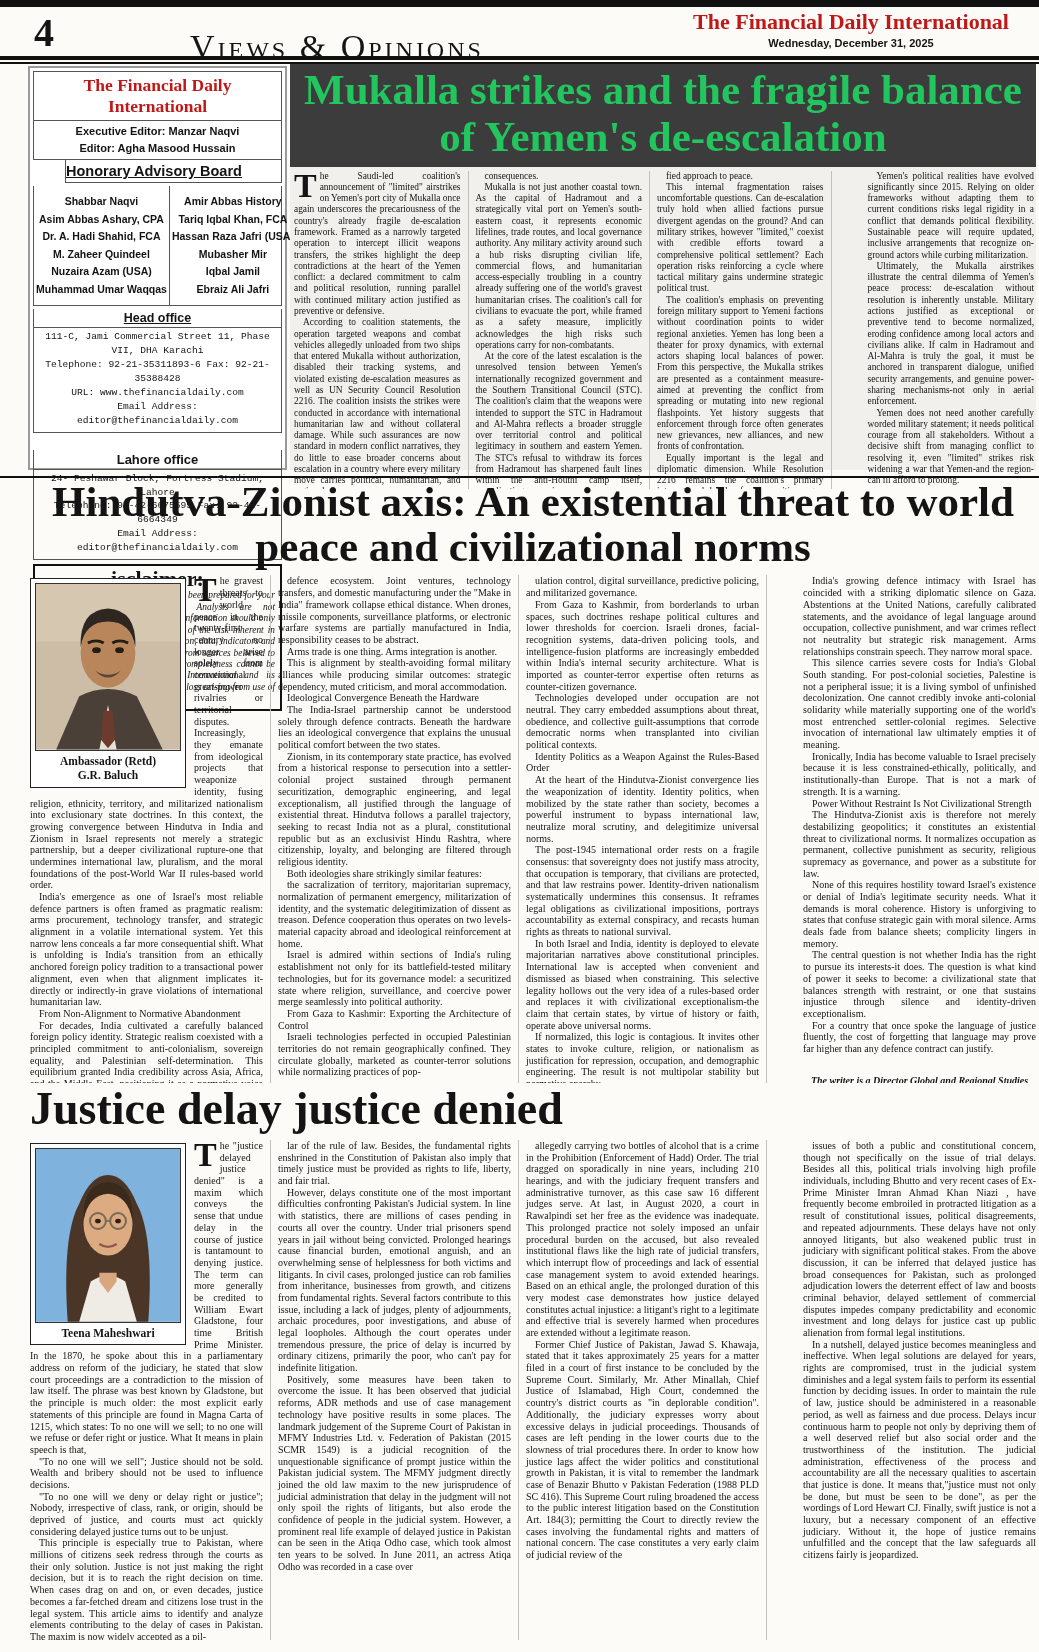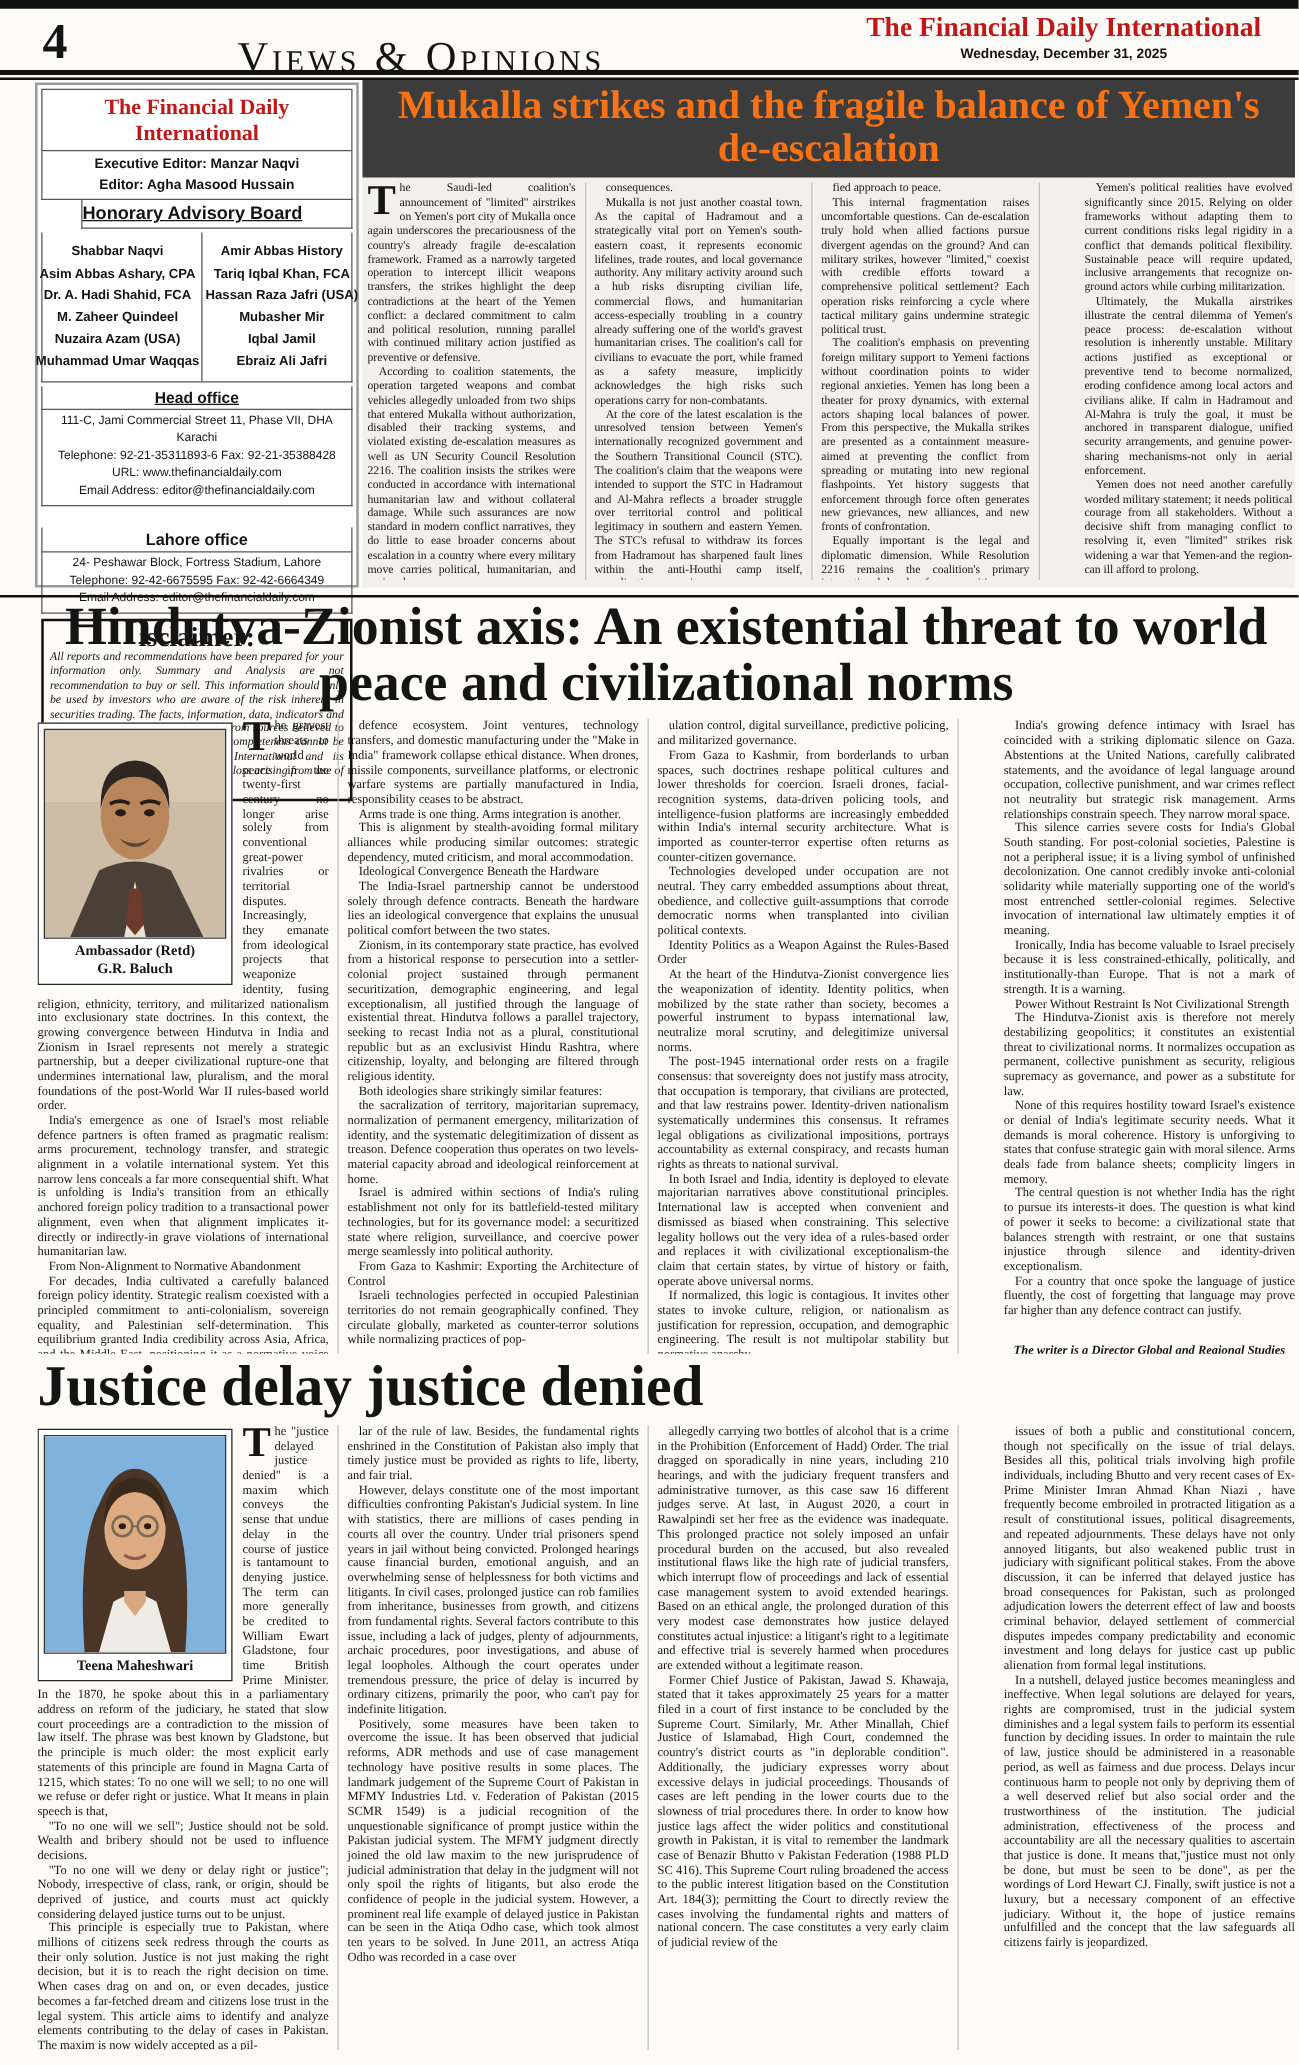--- a/index.html
+++ b/index.html
@@ -16,45 +16,45 @@
   .brand-name { color:#c01818; font-weight:bold; font-size:22px; font-family:"Liberation Serif",serif; white-space:nowrap; }
   .brand-date { font-family:"Liberation Sans",sans-serif; font-weight:bold; font-size:11px; margin-top:2px; }
   .header-rule { position:absolute; left:0; top:56px; width:100%; height:8px; border-top:4px solid #111; border-bottom:2px solid #111; }
 
   
   .masthead { position:absolute; left:28px; top:66px; width:259px; height:404px; border:2px solid #9a9a9a; padding:3px; background:#fff; font-family:"Liberation Sans",sans-serif; }
   .m-box { border:1px solid #555; }
   .m-brand { text-align:center; color:#c01818; font-family:"Liberation Serif",serif; font-weight:bold; font-size:17.5px; padding:3px 1px; }
   .m-editors { text-align:center; font-weight:bold; font-size:11px; line-height:1.5; padding:2px 0 3px; border-top:none; }
   .m-board-title { text-align:left; font-weight:bold; font-size:14.5px; text-decoration:underline; padding:3px 0; border-top:none;margin-left:32px; }
-  .m-names { display:flex; border-top:none; margin-top:3px;justify-content:center; }
+  .m-names { display:flex; border-top:none; margin-top:3px; }
   .m-names .ncol { flex:1; padding:4px 2px; }
   .m-names .ncol + .ncol { border-left:1px solid #555; }
   .name-line { text-align:center; font-weight:bold; font-size:10.5px; line-height:1.1; margin:6px 0; white-space:nowrap; }
   .m-office-title { text-align:center; font-weight:bold; font-size:12.5px; padding:2px 0; text-decoration:underline; border-top:none; margin-top:3px; }
   .m-office-title.nou { text-decoration:none; }
   .office-lines { padding:2px 2px 4px; border-top:none; }
-  .office-line { text-align:center; font-size:9.6px; line-height:1.45; }
+  .office-line { text-align:center; font-size:9.6px; line-height:1.45;font-family:Liberation Mono, monospace; }
   .m-disclaimer { border:2px solid #111; margin-top:4px; padding:1px 5px 4px; font-family:"Liberation Serif",serif; }
   .disc-title { text-align:center; font-weight:bold; font-size:22px; line-height:1.05; }
   .disc-text { font-style:italic; font-size:9.4px; line-height:1.22; text-align:justify; }
 
   
   .para { margin:0; text-indent:9px; text-align:justify; }
   .para.first { text-indent:0; }
   .dropcap { float:left; font-weight:bold; font-size:34px; line-height:26px; padding:2px 3px 0 0; font-family:"Liberation Serif",serif; }
   .cols { display:flex; }
   .col { flex:1; padding:0 7px; overflow:hidden; }
   .col + .col { border-left:1px solid #c2c0ba; }
   .cols .col:first-child { padding-left:0; }
   .cols .col:last-child { padding-right:0;padding-left:36px; }
 
   
   .article1 { position:absolute; left:290px; top:64px; width:746px; height:406px; background:#f1f0ec; }
-  .a1-headline { background:#3c3c3c; color:#f97316; font-weight:bold; font-size:32px; line-height:1.1; text-align:center; padding:2px 6px 6px; font-family:"Liberation Serif",serif; }
+  .a1-headline { background:#3c3c3c; color:#22c55e; font-weight:bold; font-size:43px; line-height:1.1; text-align:center; padding:2px 6px 6px; font-family:"Liberation Serif",serif; }
   .a1-body { height:322px; padding:4px 2px 0 4px; font-size:9.4px; line-height:1.2; }
   .a1-body .col { height:318px; }
 
   
   .rule-h { position:absolute; left:0; width:100%; border-top:2px solid #111; }
   .article2 { position:absolute; left:30px; top:480px; width:1006px; height:600px; }
   .a2-headline { text-align:center; font-weight:bold; font-size:43px; line-height:1.04; font-family:"Liberation Serif",serif; }
   .a2-body { margin-top:6px; height:508px; font-size:10px; line-height:1.17; }
   .a2-body .col { height:508px; }
 

